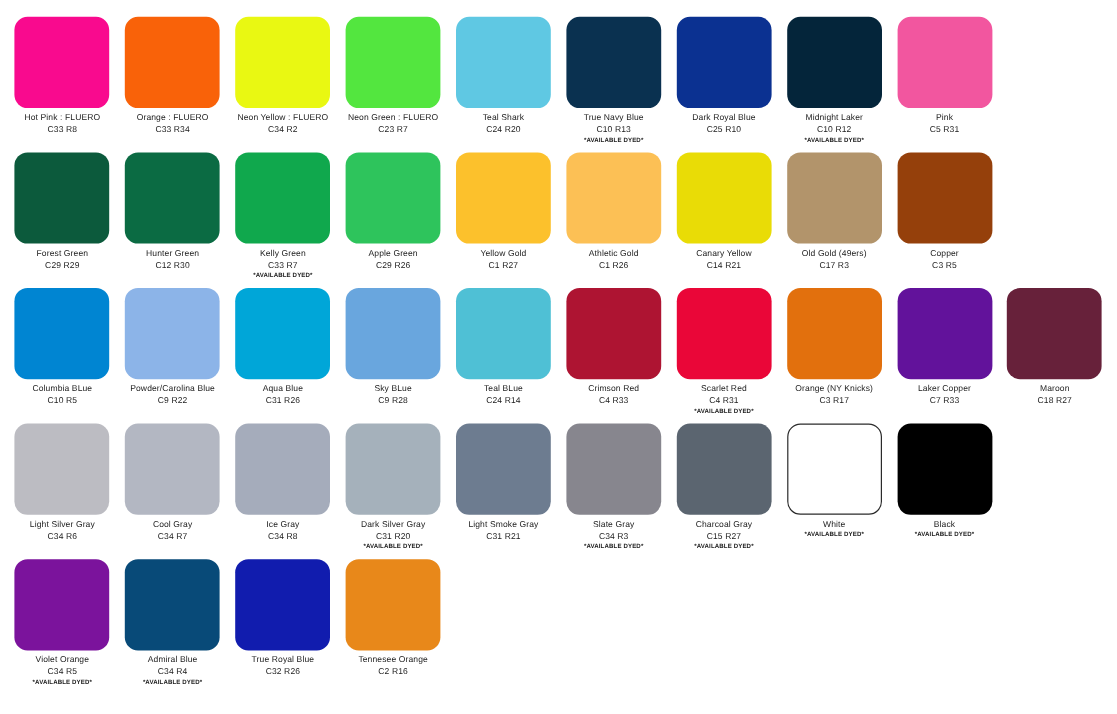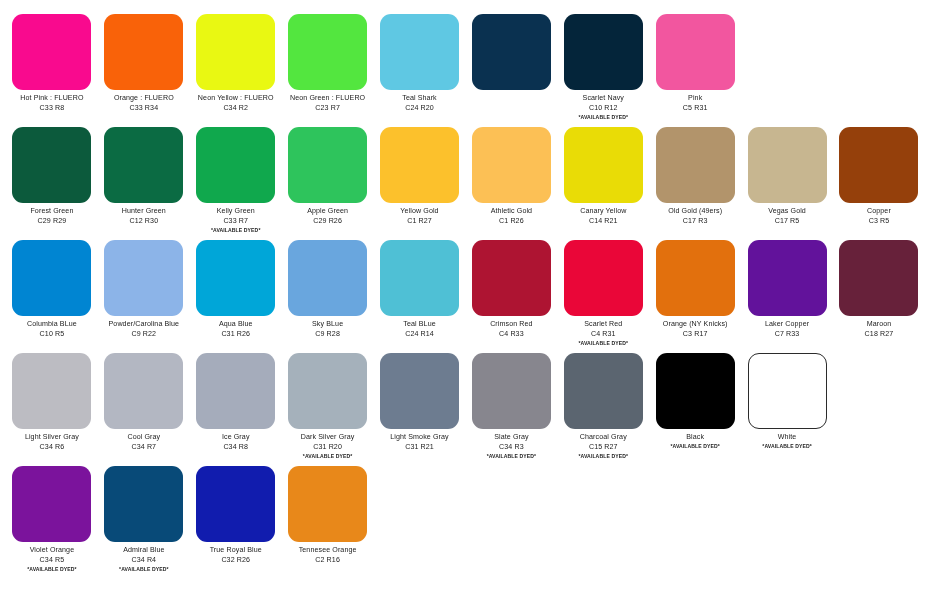--- a/index.html
+++ b/index.html
@@ -113,25 +113,37 @@
       </div>
       <div class="cell">
         <div class="swatch" style="background-color: rgb(95, 200, 227);"></div>
         <div class="labels">
           <div class="name">Teal Shark</div>
           <div class="code">C24 R20</div>
         </div>
       </div>
       <div class="cell">
         <div class="swatch" style="background-color: rgb(10, 49, 80);"></div>
+        <div class="labels">
+          <div class="name">True Navy Blue</div>
+          <div class="code">C10 R13</div>
+          <div class="avail">*AVAILABLE DYED*</div>
+        </div>
+      </div>
+      <div class="cell">
+        <div class="swatch" style="background-color: rgb(11, 49, 145);"></div>
+        <div class="labels">
+          <div class="name">Dark Royal Blue</div>
+          <div class="code">C25 R10</div>
+        </div>
       </div>
       <div class="cell">
         <div class="swatch" style="background-color: rgb(4, 37, 58);"></div>
         <div class="labels">
-          <div class="name">Scarlet Navy</div>
+          <div class="name">Midnight Laker</div>
           <div class="code">C10 R12</div>
           <div class="avail">*AVAILABLE DYED*</div>
         </div>
       </div>
       <div class="cell">
         <div class="swatch" style="background-color: rgb(242, 86, 159);"></div>
         <div class="labels">
           <div class="name">Pink</div>
           <div class="code">C5 R31</div>
         </div>
@@ -189,27 +201,20 @@
         </div>
       </div>
       <div class="cell">
         <div class="swatch" style="background-color: rgb(178, 148, 107);"></div>
         <div class="labels">
           <div class="name">Old Gold (49ers)</div>
           <div class="code">C17 R3</div>
         </div>
       </div>
       <div class="cell">
-        <div class="swatch" style="background-color: rgb(199, 182, 144);"></div>
-        <div class="labels">
-          <div class="name">Vegas Gold</div>
-          <div class="code">C17 R5</div>
-        </div>
-      </div>
-      <div class="cell">
         <div class="swatch" style="background-color: rgb(149, 64, 11);"></div>
         <div class="labels">
           <div class="name">Copper</div>
           <div class="code">C3 R5</div>
         </div>
       </div>
     </div>
     <div class="row">
       <div class="cell">
         <div class="swatch" style="background-color: rgb(0, 133, 210);"></div>
@@ -330,31 +335,31 @@
       </div>
       <div class="cell">
         <div class="swatch" style="background-color: rgb(91, 101, 112);"></div>
         <div class="labels">
           <div class="name">Charcoal Gray</div>
           <div class="code">C15 R27</div>
           <div class="avail">*AVAILABLE DYED*</div>
         </div>
       </div>
       <div class="cell">
+        <div class="swatch outlined" style="background-color: rgb(255, 255, 255);"></div>
+        <div class="labels">
+          <div class="name">White</div>
+          <div class="code"></div>
+          <div class="avail">*AVAILABLE DYED*</div>
+        </div>
+      </div>
+      <div class="cell">
         <div class="swatch" style="background-color: rgb(0, 0, 0);"></div>
         <div class="labels">
           <div class="name">Black</div>
-          <div class="code"></div>
-          <div class="avail">*AVAILABLE DYED*</div>
-        </div>
-      </div>
-      <div class="cell">
-        <div class="swatch outlined" style="background-color: rgb(255, 255, 255);"></div>
-        <div class="labels">
-          <div class="name">White</div>
           <div class="code"></div>
           <div class="avail">*AVAILABLE DYED*</div>
         </div>
       </div>
     </div>
     <div class="row">
       <div class="cell">
         <div class="swatch" style="background-color: rgb(123, 19, 156);"></div>
         <div class="labels">
           <div class="name">Violet Orange</div>

